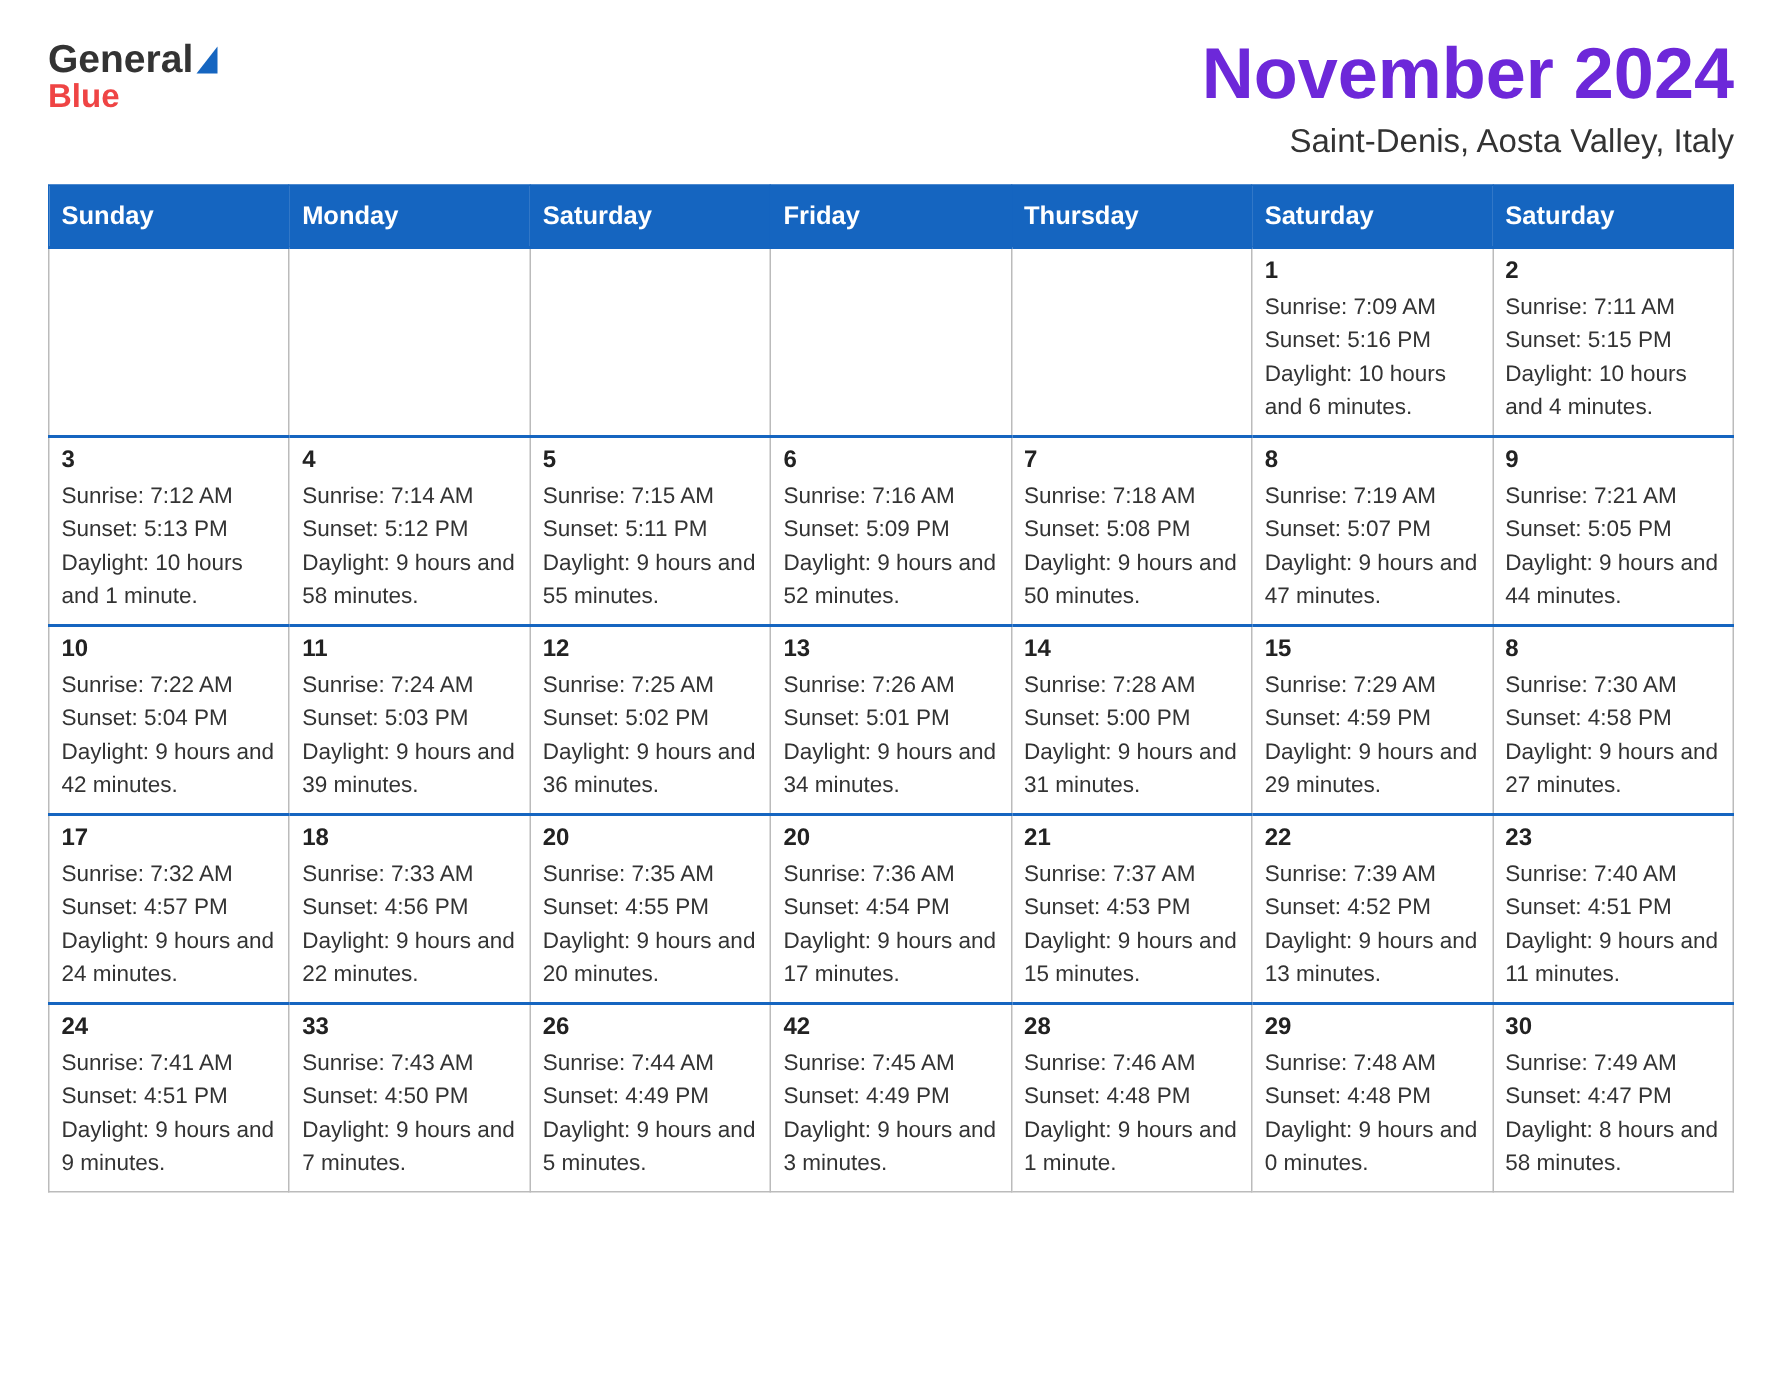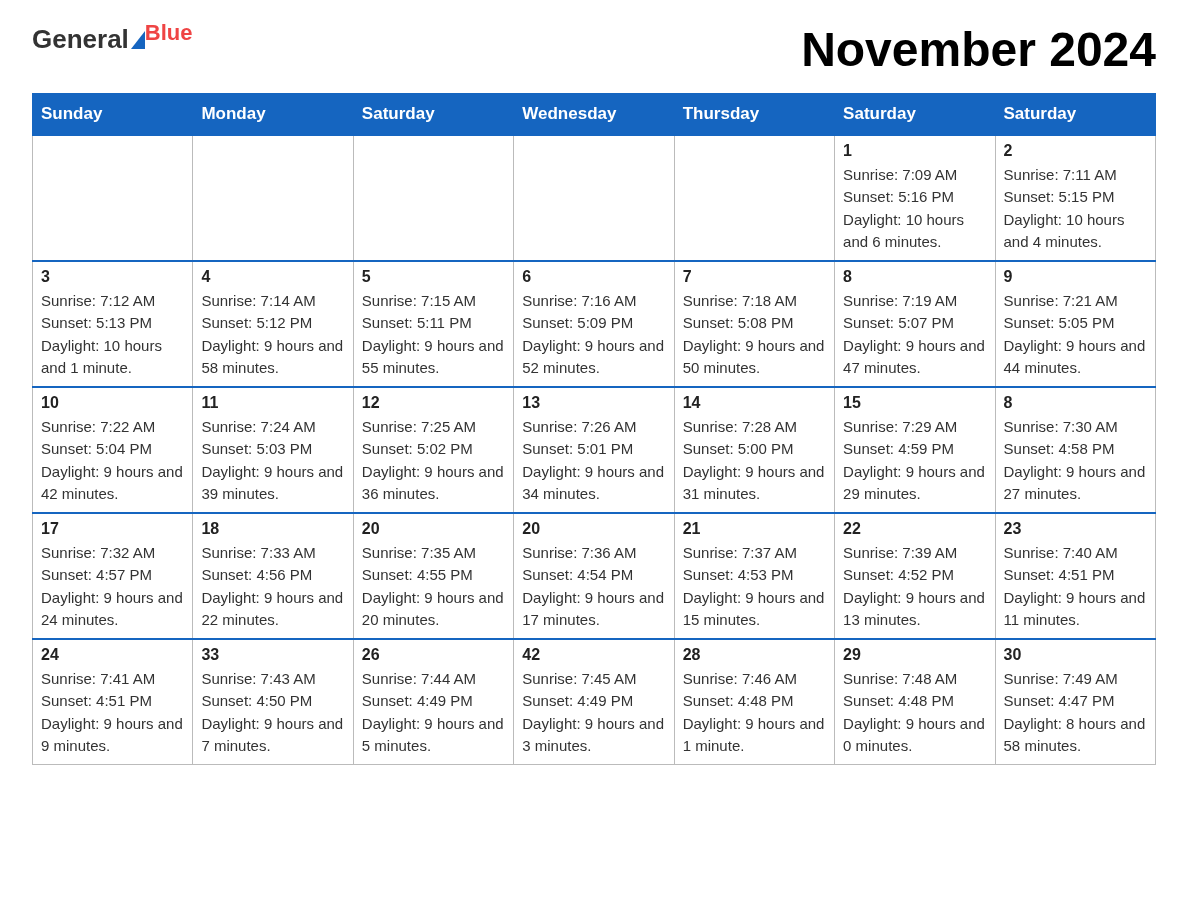--- a/index.html
+++ b/index.html
@@ -36,21 +36,21 @@
       color: #ef4444;
       display: block;
       margin-top: -4px;
     }
     .title-block {
       text-align: right;
     }
     .month-title {
       font-size: 48px;
       font-weight: bold;
-      color: #000000;
+      color: #6d28d9;
       line-height: 1.1;
     }
     .location-title {
       font-size: 22px;
       color: #333;
       margin-top: 4px;
     }
     .calendar {
       width: 100%;
       border-collapse: collapse;
@@ -88,49 +88,51 @@
     .day-info {
       font-size: 15px;
       line-height: 1.5;
       color: #333;
     }
     .empty-cell {
       background: #f9f9f9;
     }
     .logo-wrapper {
       display: flex;
+      flex-direction: column;
     }
     .logo-line1 {
       display: flex;
       align-items: center;
     }
   </style>
 </head>
 <body>
 
 <div class="header">
   <div class="logo-wrapper">
     <div class="logo-line1">
       <span class="logo-text-general">General</span>
       <span class="logo-triangle"></span>
     </div>
     <span class="logo-subtext">Blue</span>
   </div>
   <div class="title-block">
     <div class="month-title">November 2024</div>
+    <div class="location-title">Saint-Denis, Aosta Valley, Italy</div>
   </div>
 </div>
 
 <table class="calendar">
   <thead>
     <tr>
     <th>Sunday</th>
         <th>Monday</th>
         <th>Saturday</th>
-        <th>Wednesday</th>
+        <th>Friday</th>
         <th>Thursday</th>
         <th>Saturday</th>
         <th>Saturday</th>
       </tr>
   </thead>
   <tbody id="calendar-body">
   <tr class="week-row">
         <td class="empty-cell"></td>
         <td class="empty-cell"></td>
         <td class="empty-cell"></td>

